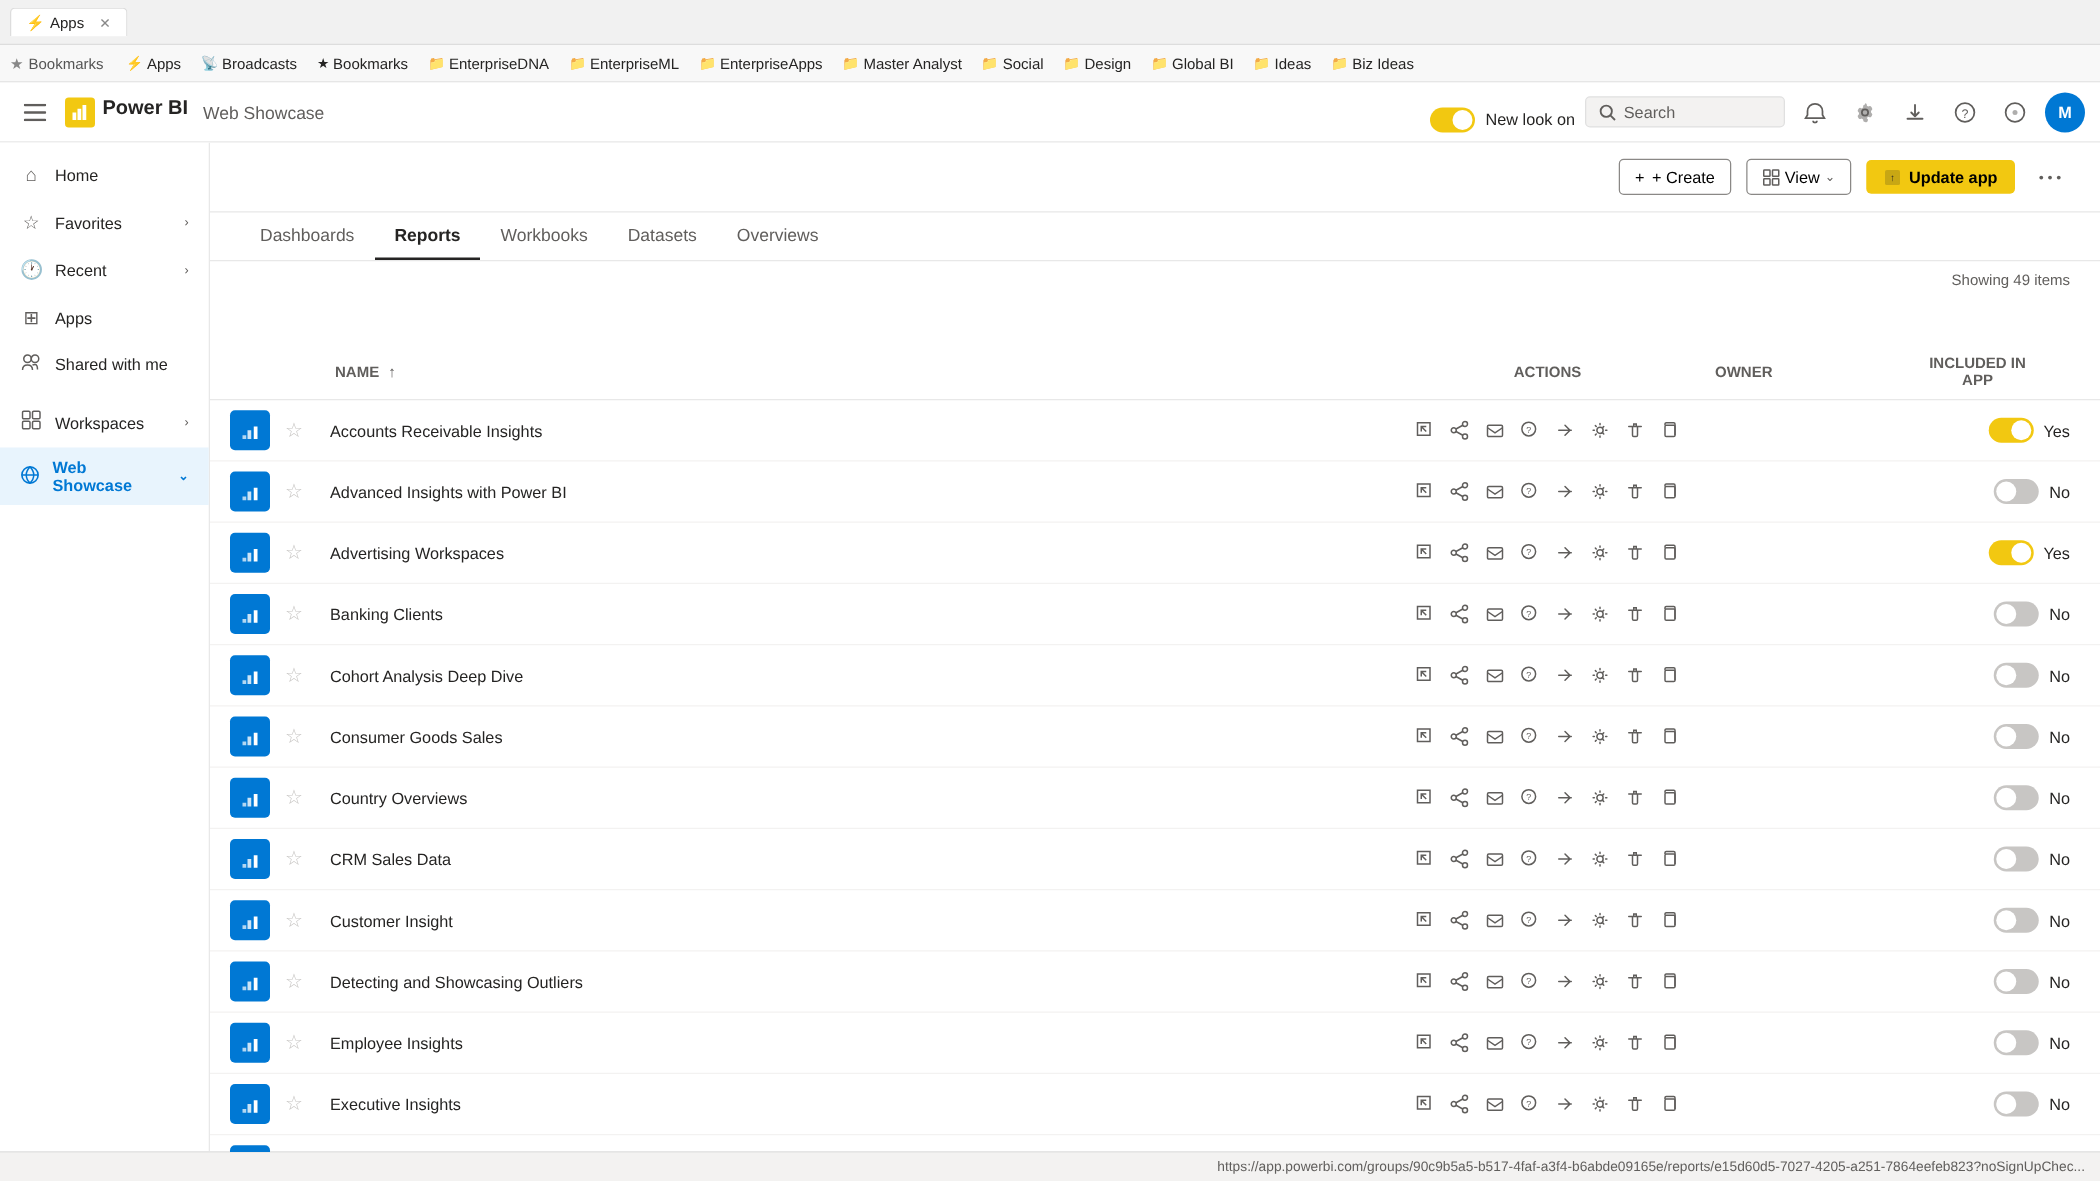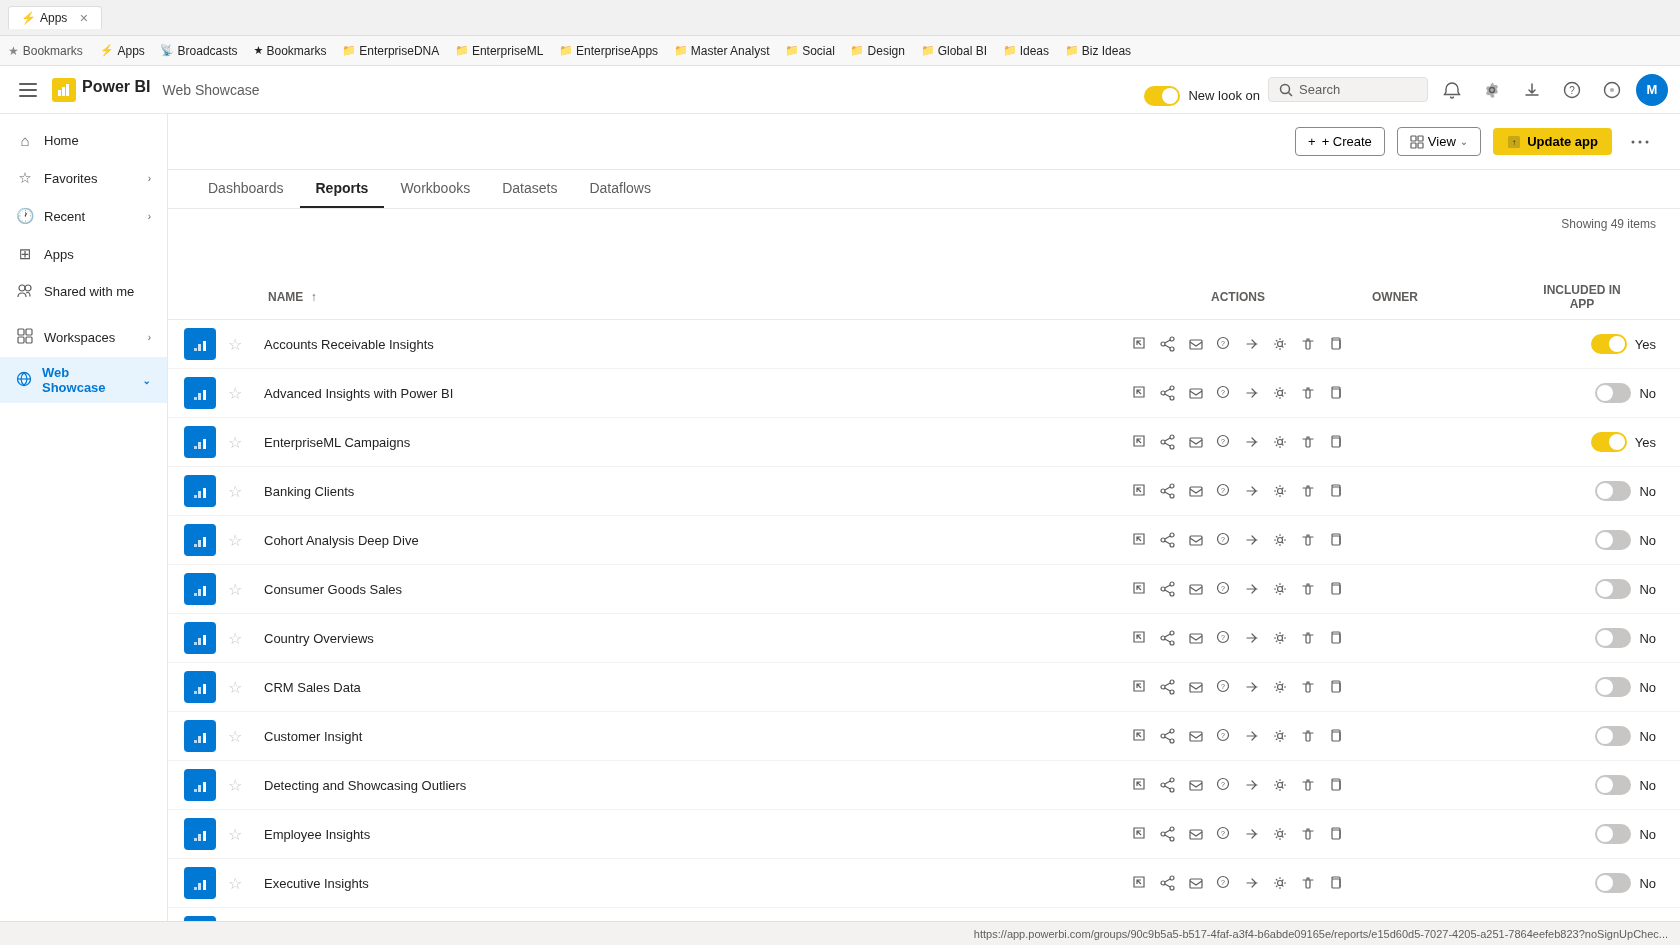--- a/index.html
+++ b/index.html
@@ -475,21 +475,21 @@
         <div class="tab active">
           <span>Reports</span>
         </div>
         <div class="tab">
           <span>Workbooks</span>
         </div>
         <div class="tab">
           <span>Datasets</span>
         </div>
         <div class="tab">
-          <span>Dataflows</span>
+          <span>Overviews</span>
         </div>
       </div>
 
       <div class="showing-count">
         <span>Showing 49 items</span>
       </div>
 
       <div class="table-container">
         <table class="reports-table">
           <thead>
@@ -662,21 +662,21 @@
                 <td class="row-icon-cell">
                   <div class="row-icon">
     <svg width="16" height="16" viewBox="0 0 16 16">
       <rect x="2" y="12" width="3" height="3" fill="#fff" opacity="0.7"></rect>
       <rect x="6" y="8" width="3" height="7" fill="#fff" opacity="0.8"></rect>
       <rect x="11" y="5" width="3" height="10" fill="#fff"></rect>
     </svg>
   </div>
                 </td>
                 <td class="star-cell"><span class="star">☆</span></td>
-                <td class="name-cell">EnterpriseML Campaigns</td>
+                <td class="name-cell">Advertising Workspaces</td>
                 <td class="actions-cell">
                   <div class="action-icons">
                     <div class="action-icon" title="Open report">
                       <svg width="16" height="16" viewBox="0 0 16 16">
                         <path d="M2 2h10v10H2z" stroke="#605e5c" stroke-width="1.2" fill="none"></path>
                         <path d="M5 5l4 4M9 5H5v4" stroke="#605e5c" stroke-width="1.2" fill="none"></path>
                       </svg>
                     </div>
                     <div class="action-icon" title="Share">
                       <svg width="16" height="16" viewBox="0 0 16 16">

